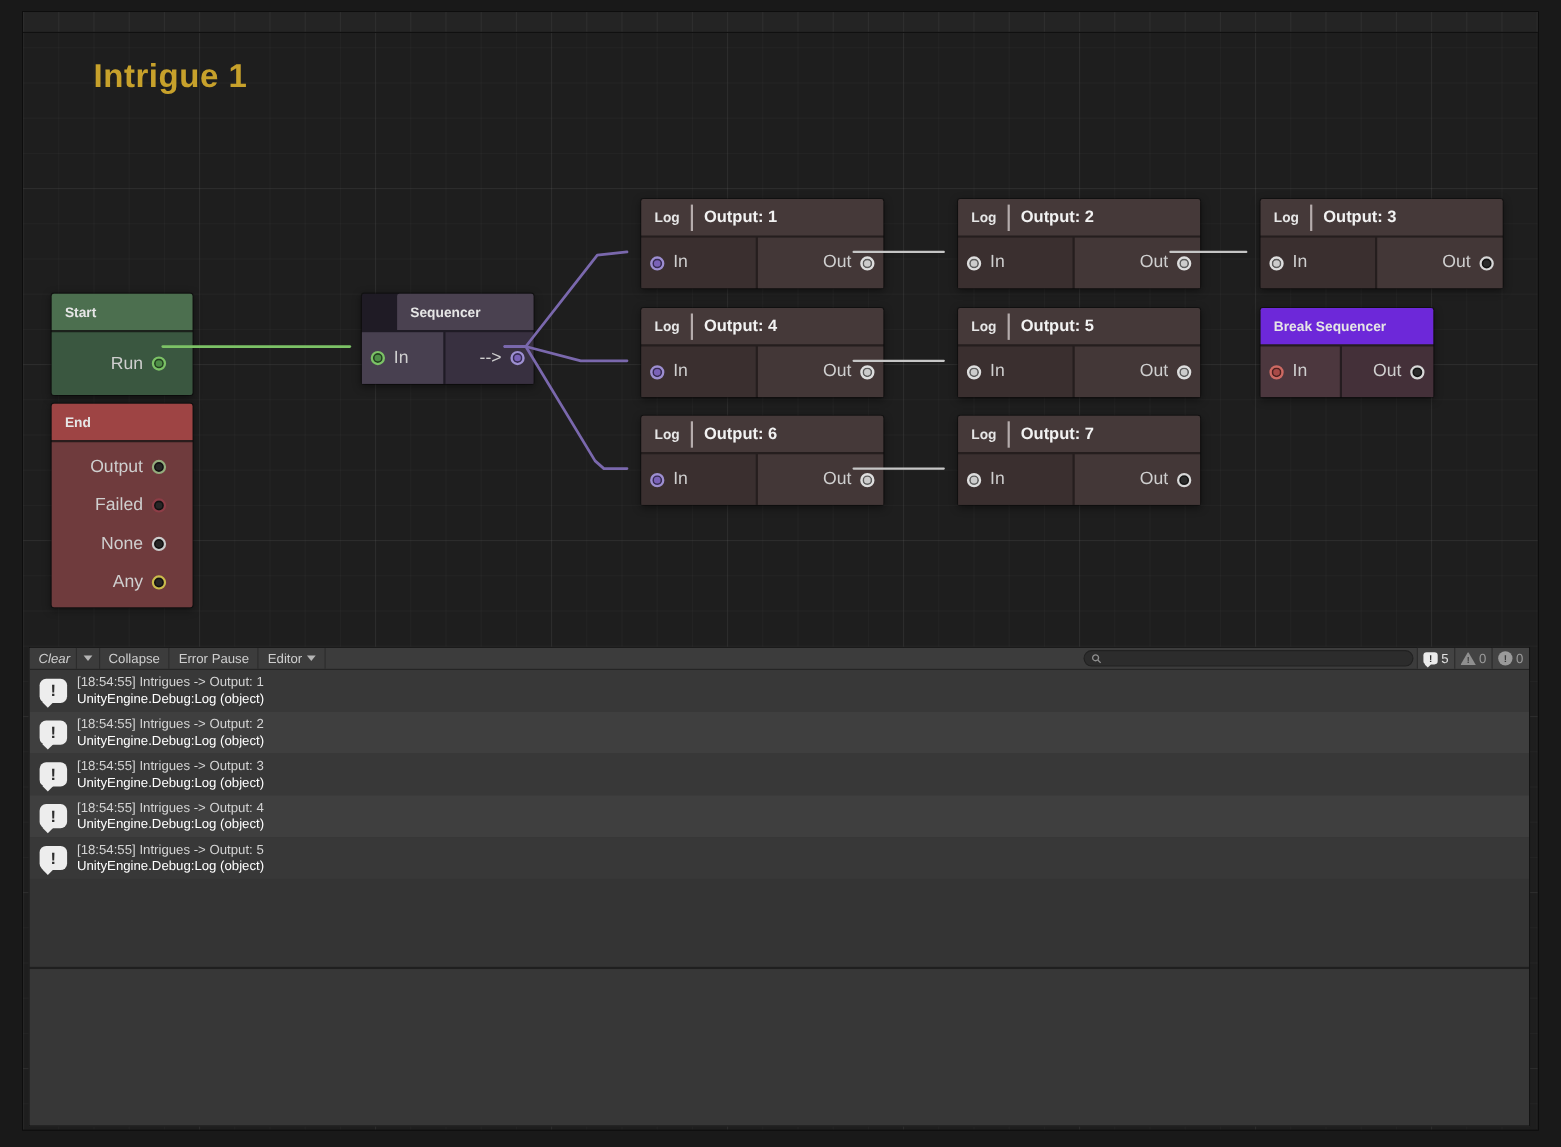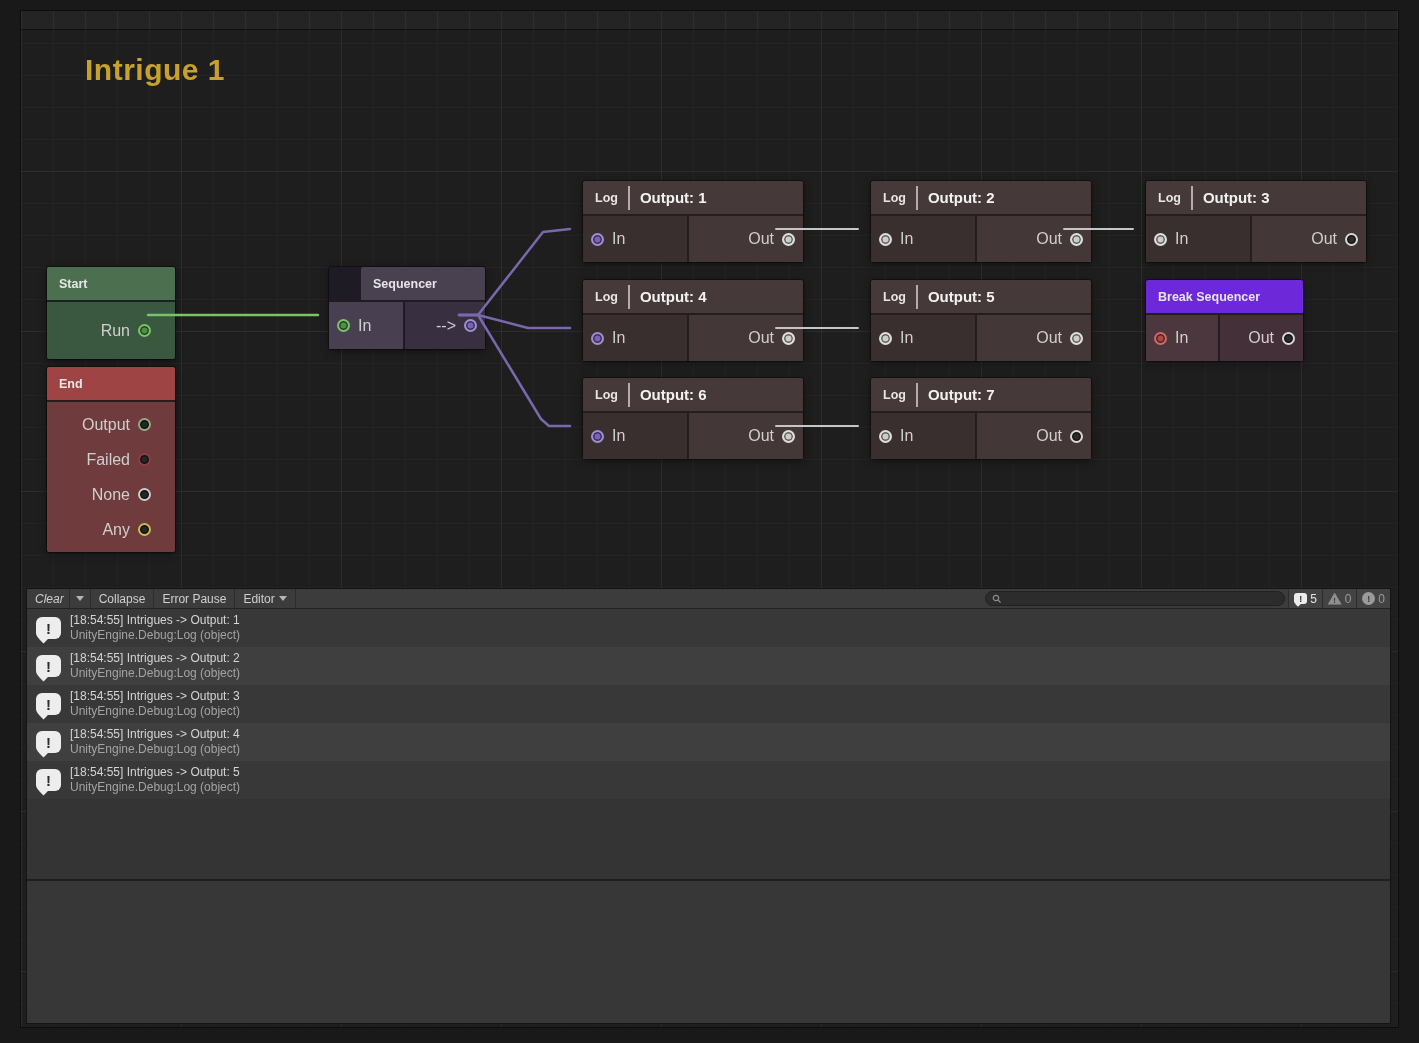--- a/index.html
+++ b/index.html
@@ -111,21 +111,21 @@
 
   .console-list { height:270px; overflow:hidden; background:#343434; flex:none; }
   .console-row { height:38px; display:flex; align-items:center; padding-left:9px; gap:9px; }
   .console-row.alt-0 { background:#383838; }
   .console-row.alt-1 { background:#3f3f3f; }
   .row-bubble { position:relative; width:25px; height:22px; background:#ededed; border-radius:6px; flex:none;
     display:flex; align-items:center; justify-content:center; font-size:15px; font-weight:700; color:#2d2d2d; }
   .row-bubble::after { content:""; position:absolute; left:4px; bottom:-3px; width:7px; height:7px; background:#ededed; transform:rotate(45deg); }
   .row-lines { display:flex; flex-direction:column; line-height:15px; }
   .row-line1 { color:#d4d4d4; }
-  .row-line2 { color:#a3a3a3; }
+  .row-line2 { color:#ffffff; }
 
   .console-splitter { height:2px; background:#1f1f1f; flex:none; }
   .console-detail { flex:1; background:#373737; }
 
   .doc-icon-svg, .search-icon-svg { flex:none; display:block; }
 </style>
 </head>
 <body>
 
 <div class="stage">

